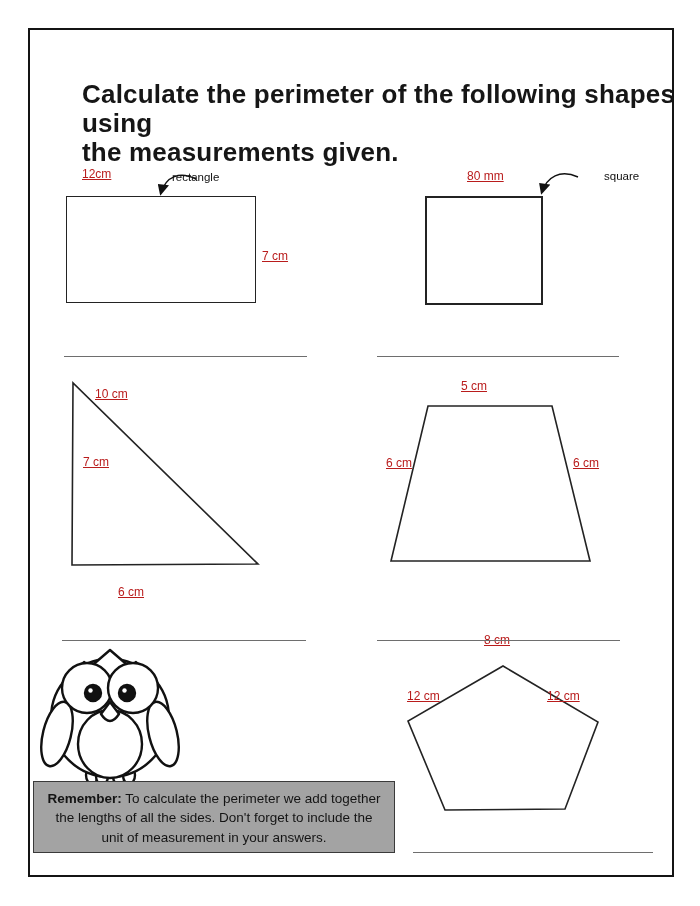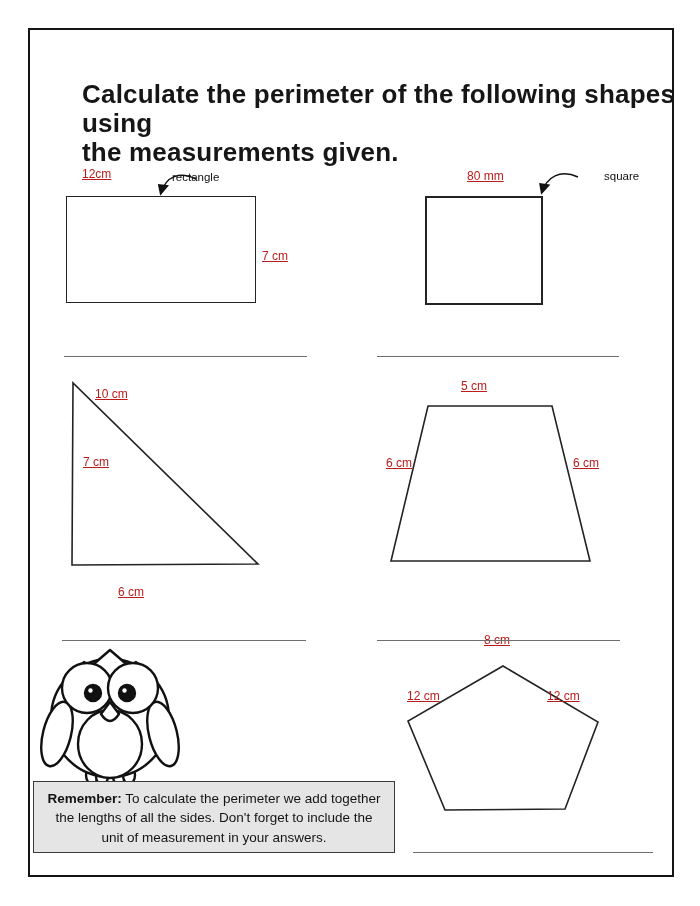--- a/index.html
+++ b/index.html
@@ -41,21 +41,21 @@
   .shape-svg { position:absolute; }
   .shape-svg polygon { fill:#ffffff; stroke:#232323; stroke-width:1.6; }
   .answer-line {
     position:absolute; height:0;
     border-top:1.2px solid #6e6e6e;
   }
   .remember-box {
     position:absolute; left:33px; top:781px;
     width:362px; height:72px;
     border:1.5px solid #3a3a3a;
-    background:#e5e5e5;
+    background:#a3a3a3;
     padding:7px 9px 0 9px;
     text-align:center;
     font-size:13.5px; line-height:1.43;
     color:#141414;
   }
   .remember-box b { font-weight:bold; }
   .arrow-svg { position:absolute; overflow:visible; }
   .arrow-svg path.curve { fill:none; stroke:#111; stroke-width:1.4; }
   .owl-svg { position:absolute; left:40px; top:642px; }
   .owl-svg * { vector-effect:non-scaling-stroke; }

